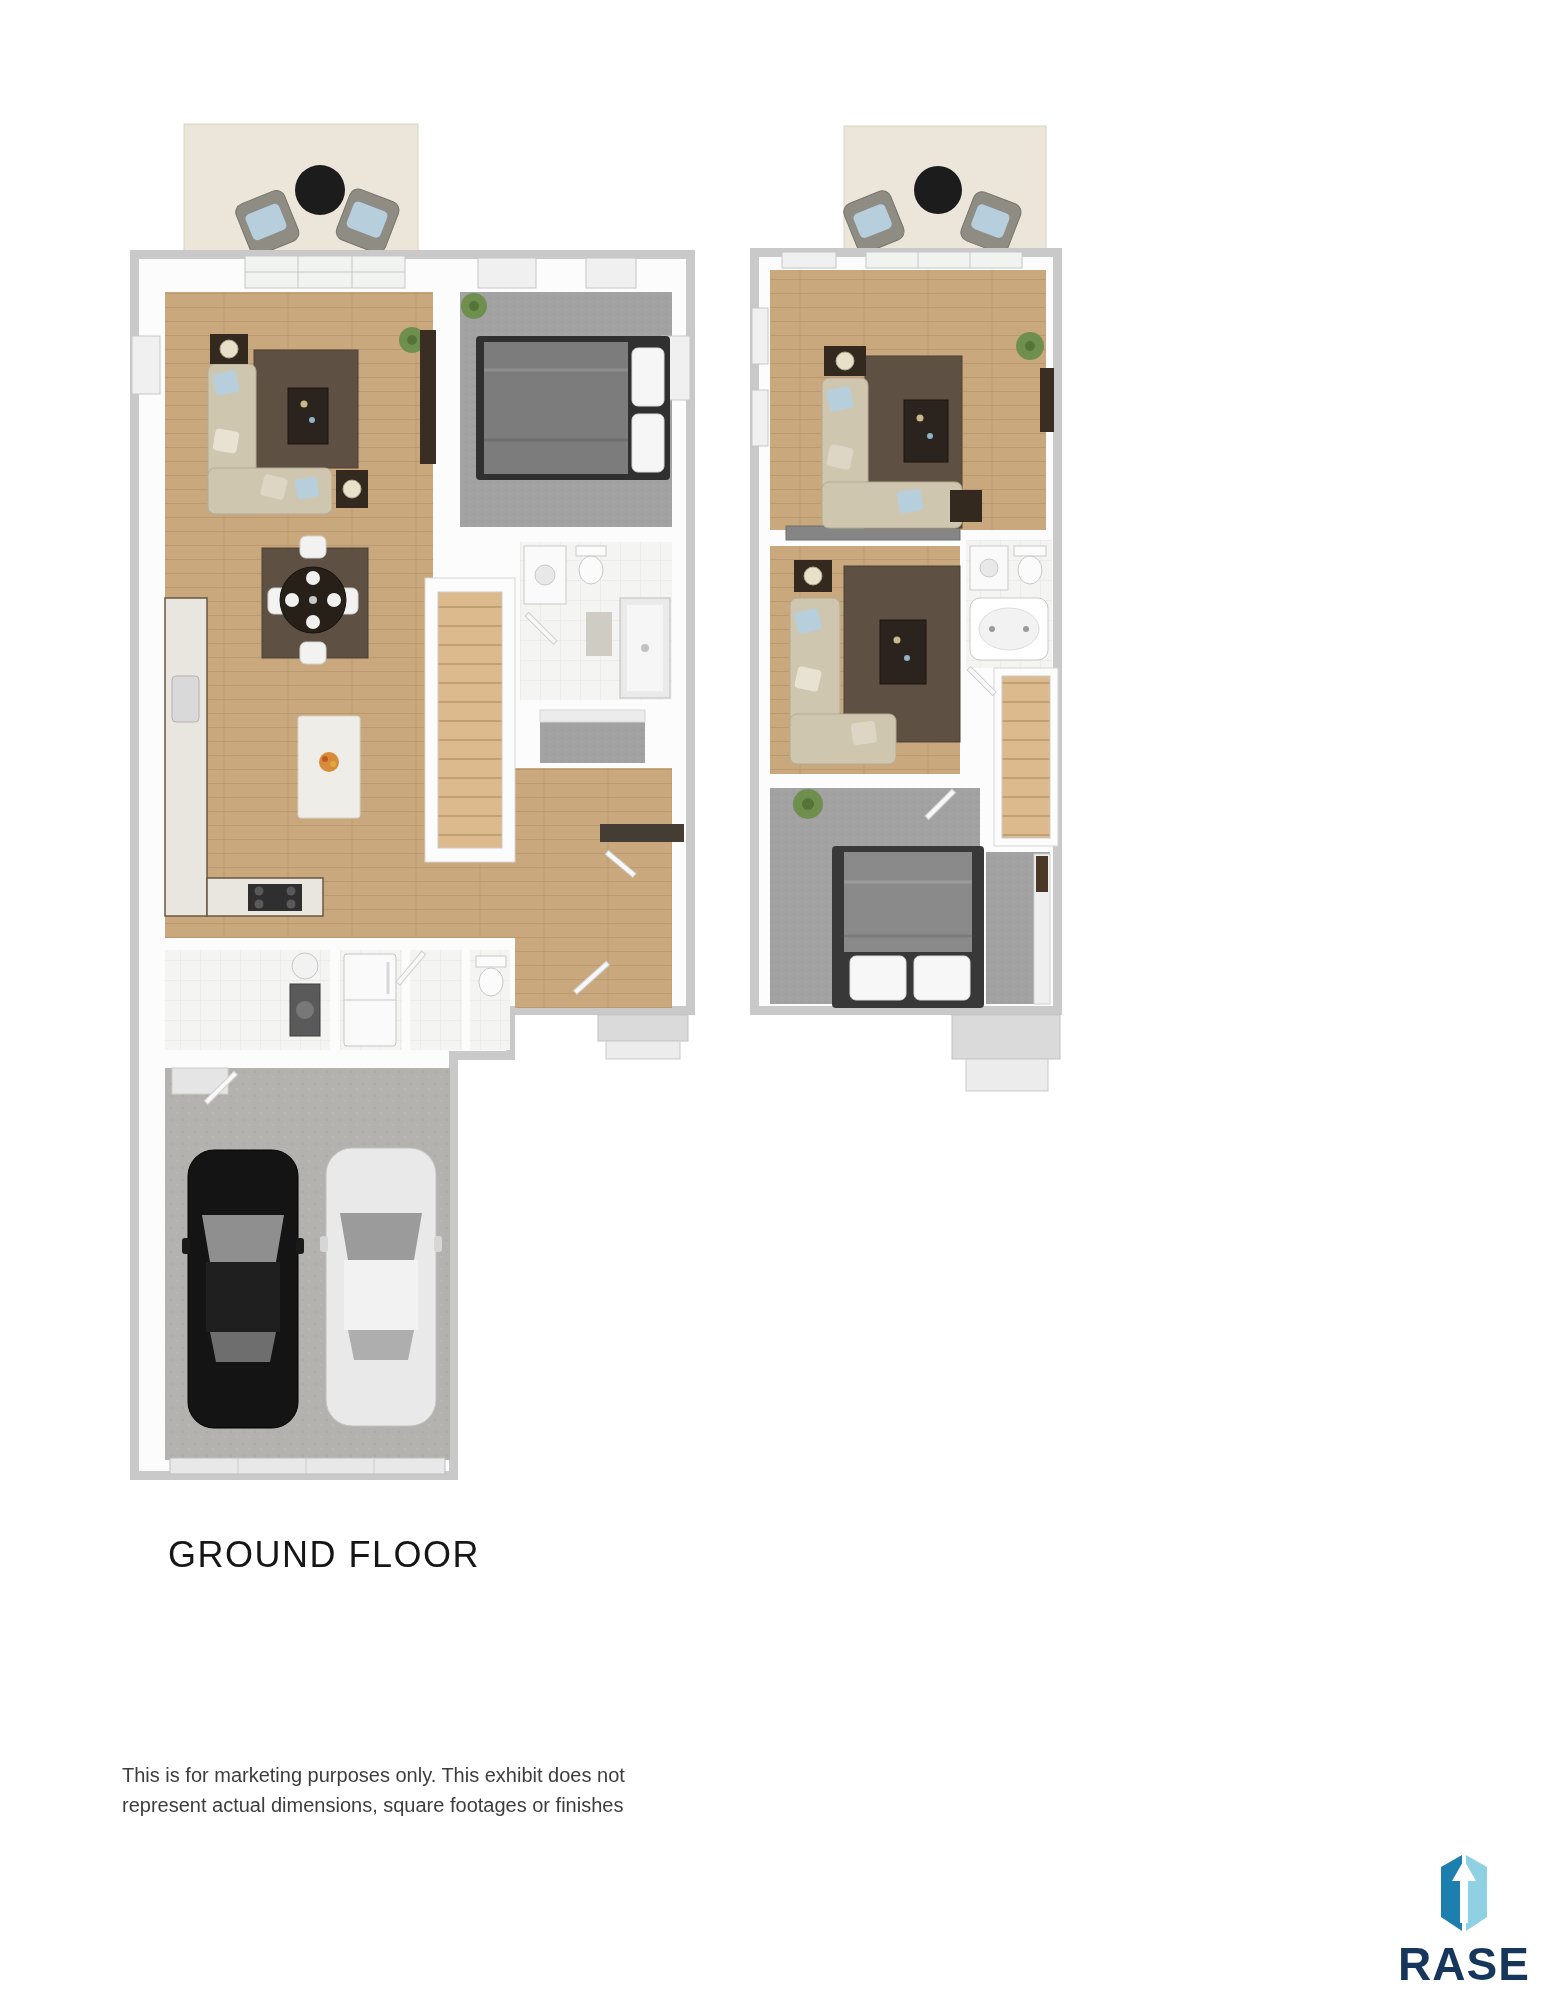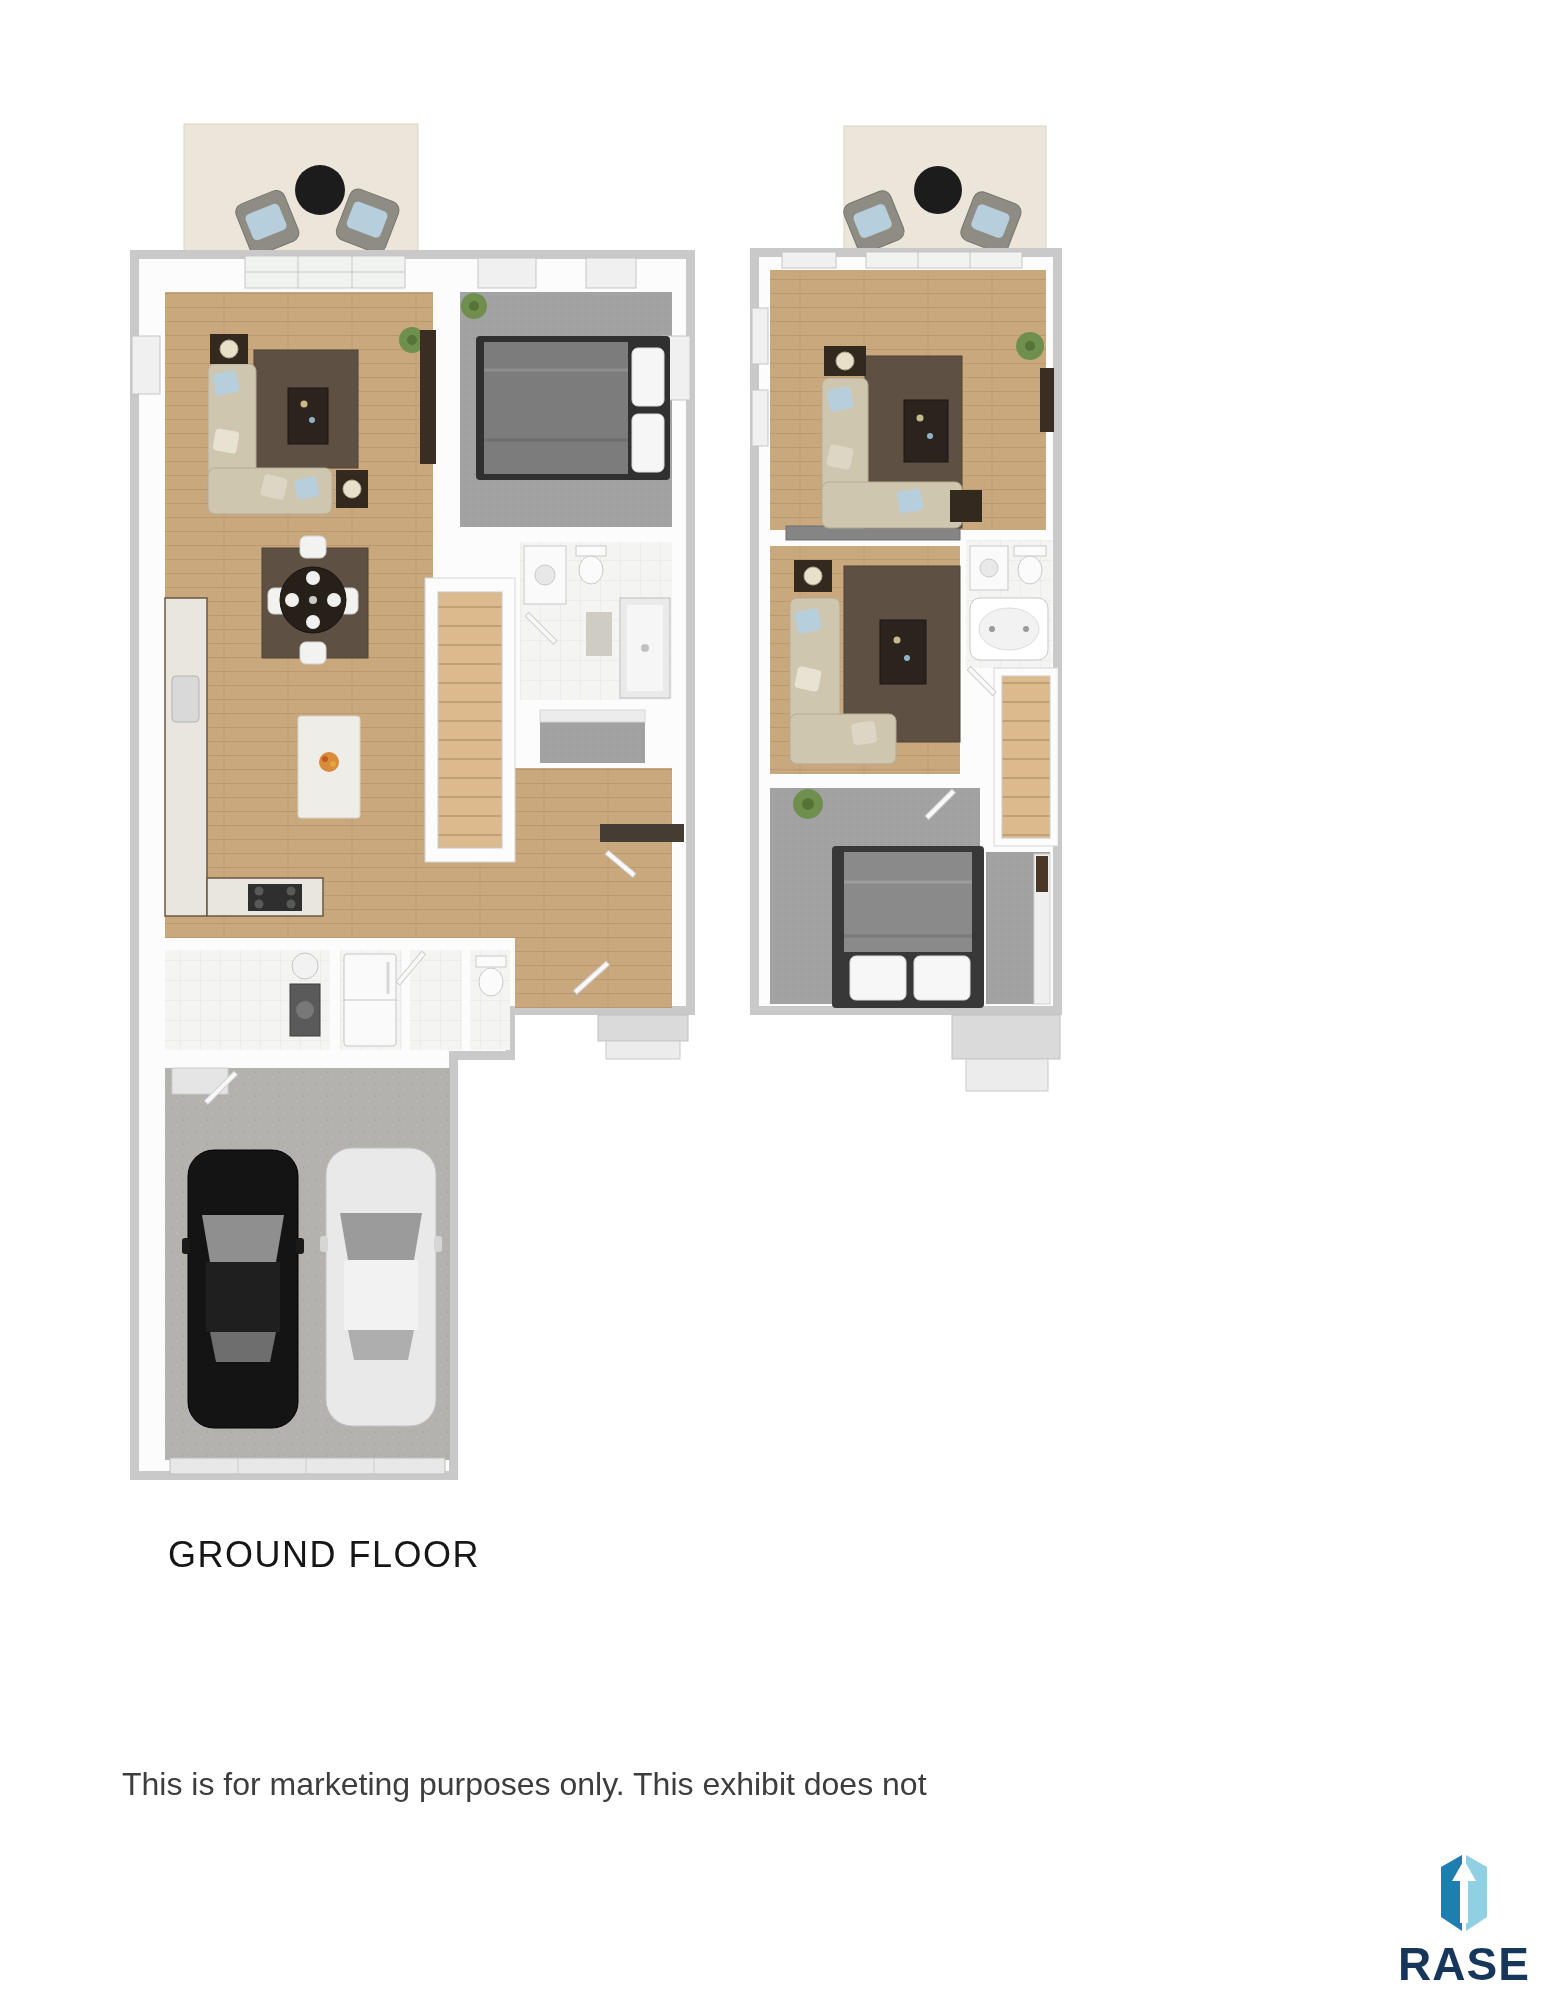--- a/index.html
+++ b/index.html
@@ -7,21 +7,21 @@
     width:1545px;height:2000px;position:relative;background:#ffffff;
     font-family:"Liberation Sans", sans-serif;overflow:hidden;
   }
   #plan-canvas{position:absolute;left:0;top:0;}
   .floor-label{
     position:absolute;left:168px;top:1534px;
     font-size:36px;letter-spacing:1.5px;color:#161616;font-weight:400;
   }
   .disclaimer{
     position:absolute;left:122px;top:1760px;width:900px;
-    font-size:32px;line-height:1.5;color:#3d3d3d;font-weight:400;
+    font-size:20px;line-height:1.5;color:#3d3d3d;font-weight:400;
   }
   .logo{
     position:absolute;left:1383px;top:1843px;width:162px;text-align:center;
   }
   .logo-mark{display:block;margin:0 auto;}
   .logo-text{
     display:block;margin-top:2px;font-size:46px;font-weight:700;
     color:#17365c;letter-spacing:1px;text-align:center;
   }
 </style>
@@ -322,20 +322,21 @@
       <rect x="1034" y="854" width="16" height="150" fill="#efefef" stroke="#d0d0d0"></rect>
       <rect x="1036" y="856" width="12" height="36" fill="#4a3726"></rect>
     </g>
   </g>
 </svg>
 
 <div class="floor-label">GROUND FLOOR</div>
 
 <div class="disclaimer">
   <div>This is for marketing purposes only. This exhibit does not</div>
+  <div>represent actual dimensions, square footages or finishes</div>
 </div>
 
 <div class="logo">
   <svg class="logo-mark" width="66" height="92" viewBox="0 0 66 92" xmlns="http://www.w3.org/2000/svg">
     <polygon points="10,24 31,12 31,88 10,74" fill="#1d7fad"></polygon>
     <polygon points="35,12 56,24 56,74 35,88" fill="#8fd1e3"></polygon>
     <polygon points="29,80 29,38 21,38 33,17 45,38 37,38 37,80" fill="#ffffff"></polygon>
   </svg>
   <span class="logo-text">RASE</span>
 </div>

